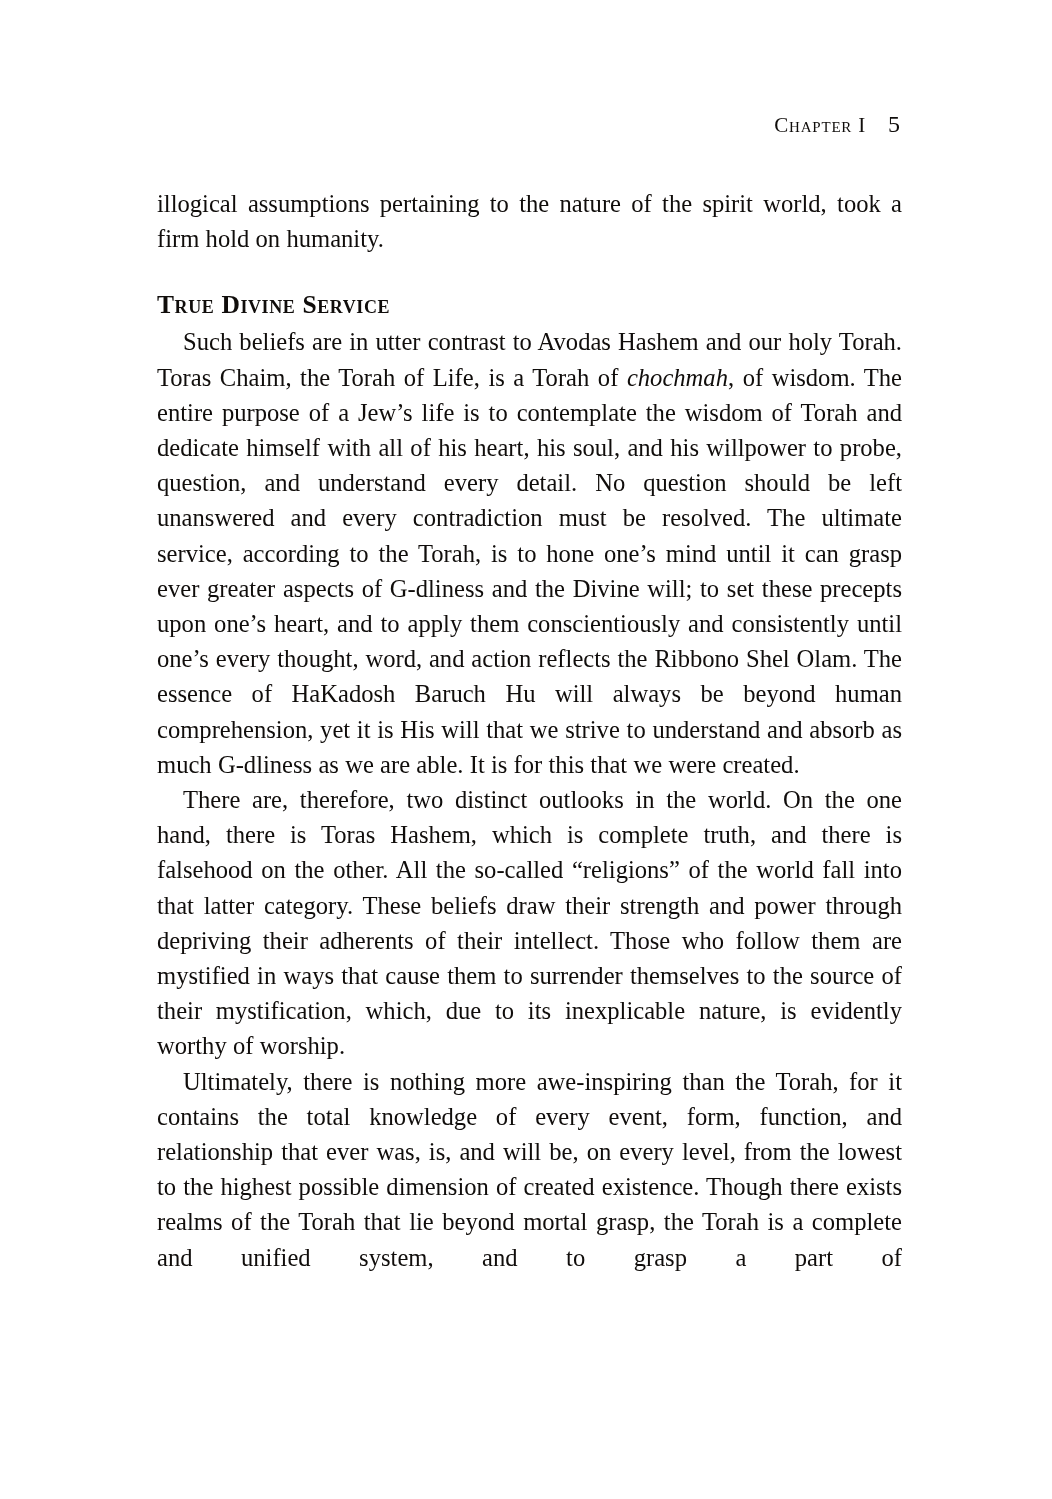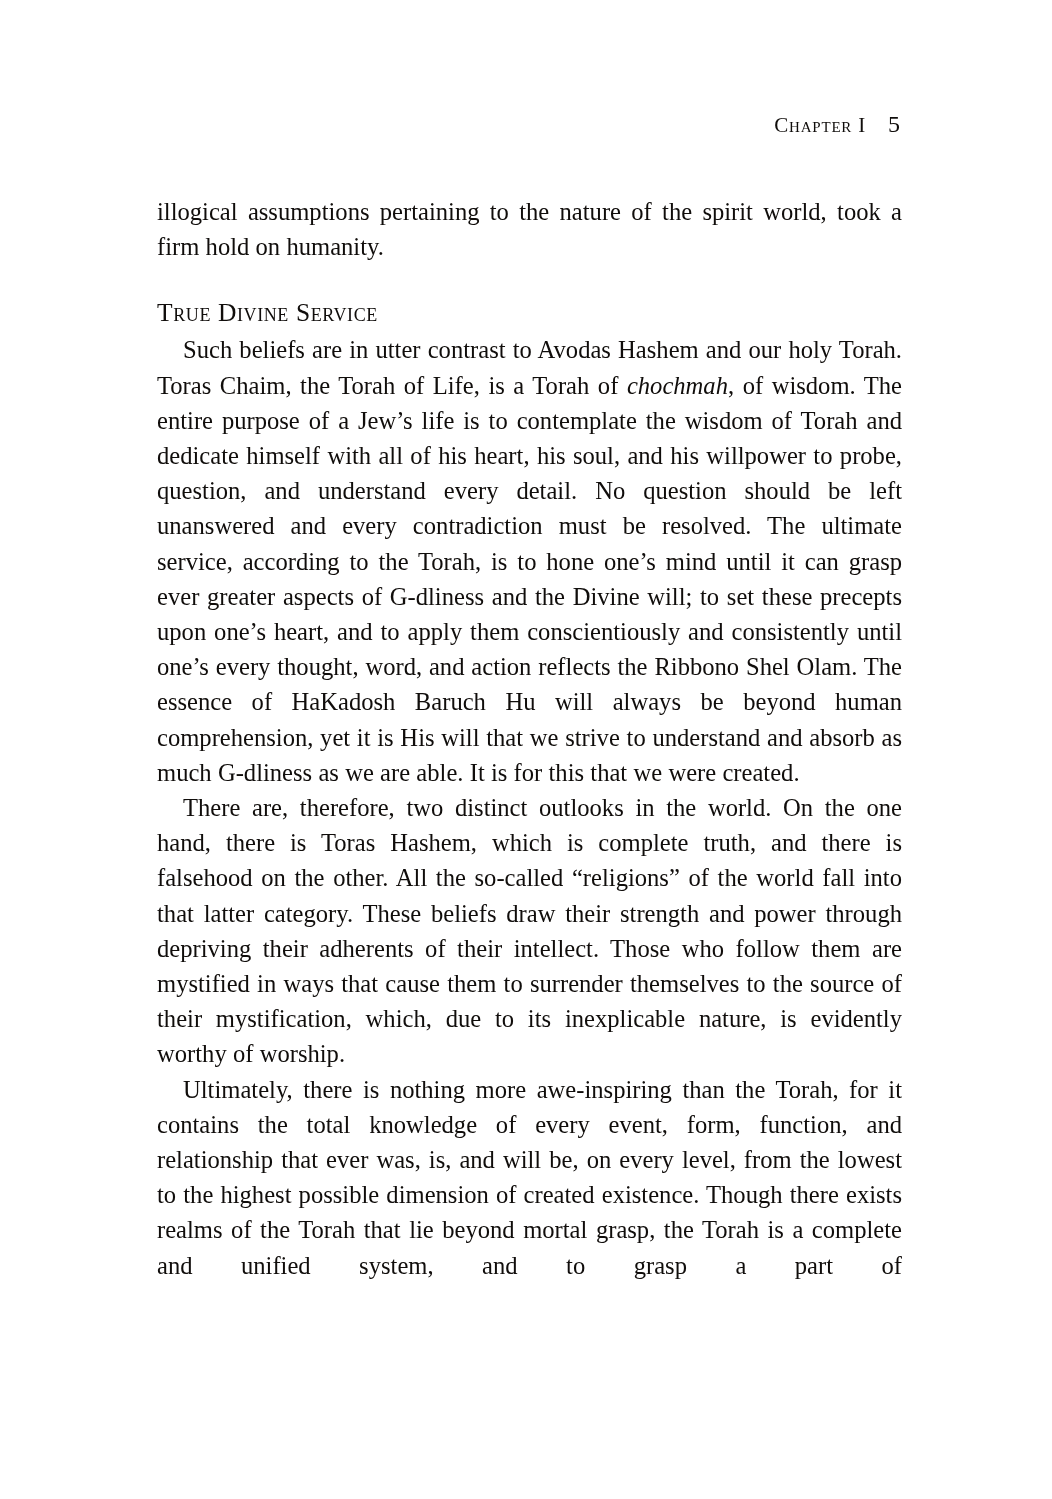--- a/index.html
+++ b/index.html
@@ -42,21 +42,21 @@
   .running-head .folio {
     display: inline-block;
     font-size: 24px;
     margin-left: 22px;
     color: #100d0b;
   }
 
   
   .text-block {
     position: absolute;
-    top: 194px;
+    top: 186px;
     left: 157px;
     width: 745px;
   }
 
   p.body-para {
     margin: 0;
     font-size: 24.6px;
     line-height: 35.2px;
     text-align: justify;
     text-justify: inter-word;
@@ -74,21 +74,21 @@
   }
 
   
   p.body-para.full-justify {
     text-align-last: justify;
   }
 
   h2.section-heading {
     margin: 0;
     font-variant: small-caps;
-    font-weight: normal;
+    font-weight: bold;
     font-size: 25.5px;
     line-height: 35px;
     letter-spacing: 0.6px;
     text-align: left;
     color: #100d0b;
   }
 
   .space-before-heading { height: 31px; }
   .space-after-heading  { height: 2px; }
 

